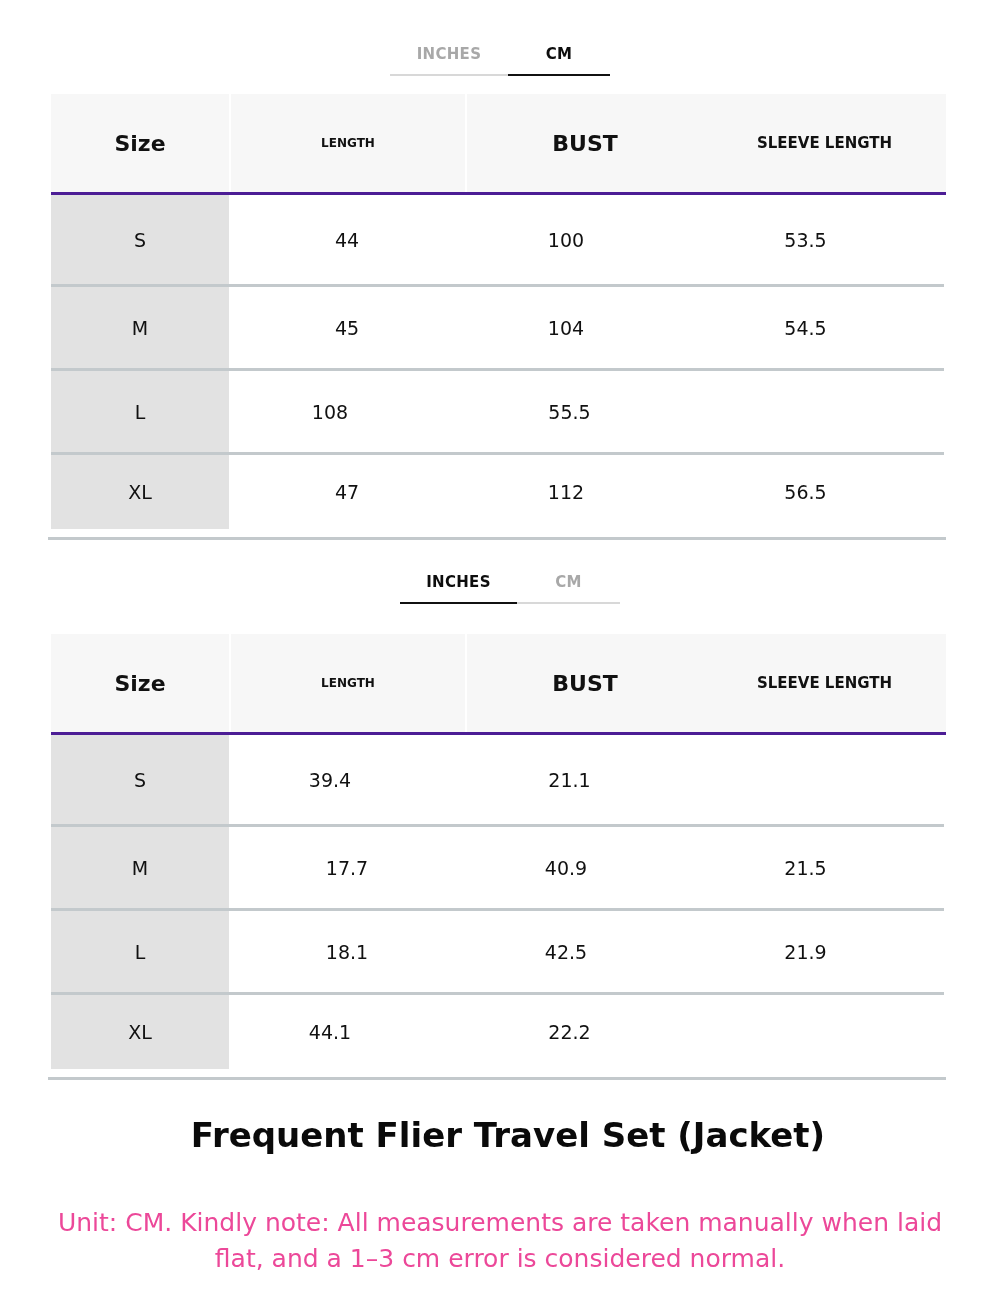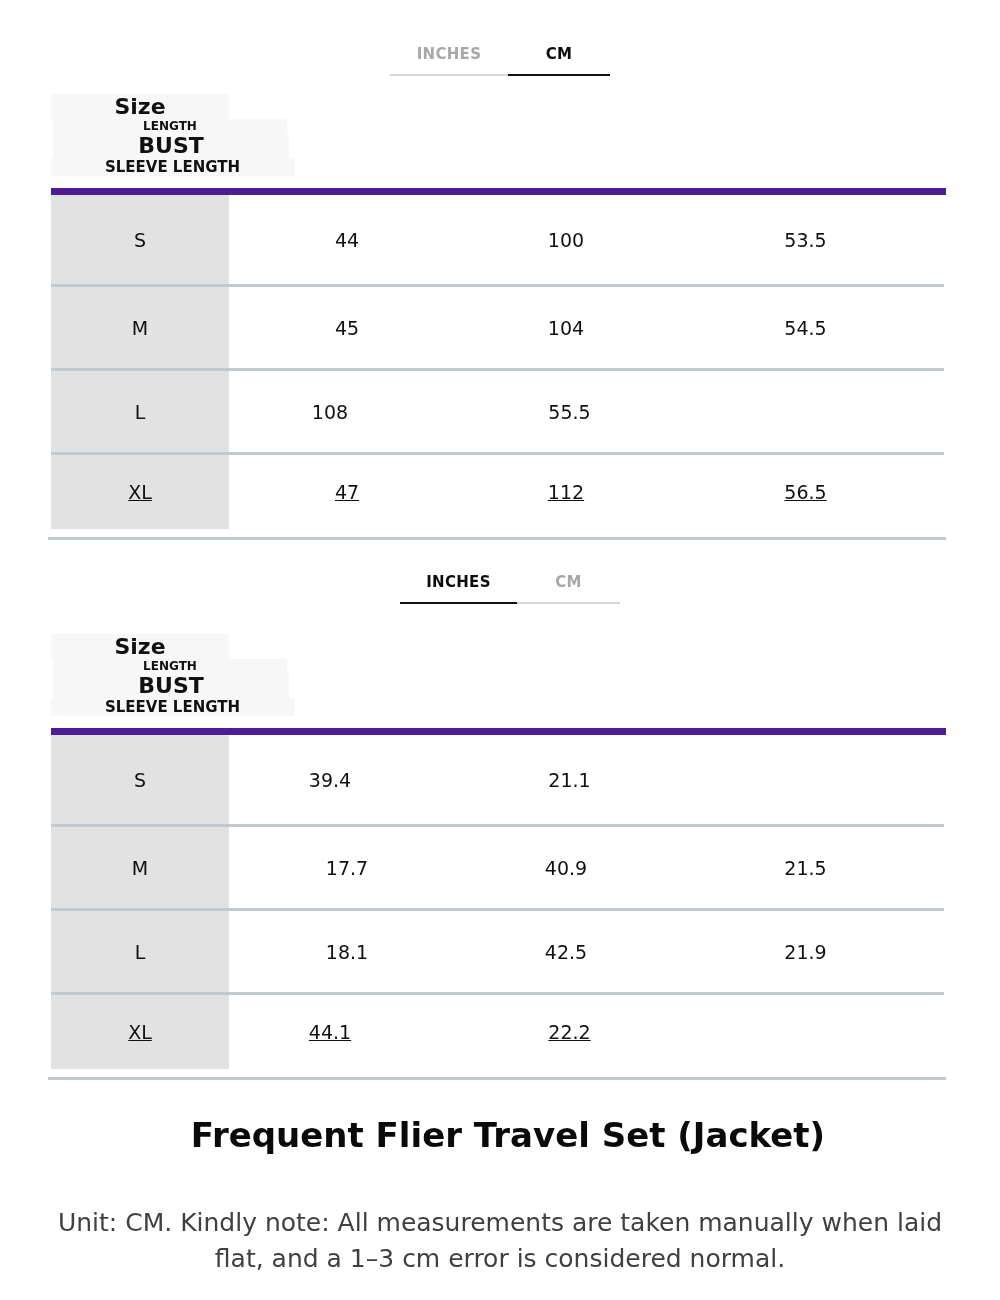--- a/index.html
+++ b/index.html
@@ -15,47 +15,47 @@
   .tab.active { color: #0d0d0d; border-bottom: 2px solid #111; }
   .t1 .tab.inches { width: 118px; }
   .t1 .tab.cm { width: 102px; }
   .t2 .tab.inches { width: 117px; }
   .t2 .tab.cm { width: 103px; }
 
   .table { position: absolute; left: 51px; width: 895px; }
   .table.tb1 { top: 94px; }
   .table.tb2 { top: 634px; }
 
-  .thead { display: flex; height: 101px; border-bottom: 7px solid #4c1d95; flex-direction: column; }
+  .thead { display: flex; height: 101px; border-bottom: 3px solid #4c1d95; }
   .th { background: #f7f7f7; display: flex; align-items: center; justify-content: center;
         font-family: "DejaVu Sans", sans-serif; font-weight: bold; color: #111; }
   .th.c0 { width: 178px; font-size: 22px; }
   .th.c1 { width: 234px; margin-left: 2px; font-size: 12px; }
   .th.c2 { width: 236px; margin-left: 2px; font-size: 22px; }
   .th.c3 { width: 243px; font-size: 15px; }
 
   .trow { display: flex; border-bottom: 3px solid #c3c9cc; width: 893px; }
   .trow.r0 { height: 92px; }
   .trow.r1, .trow.r2 { height: 84px; }
-  .trow.last { height: 74px; border-bottom: none; text-decoration: underline; }
+  .trow.last { height: 74px; border-bottom: none; }
   .td { display: flex; align-items: center; justify-content: center;
         font-family: "DejaVu Sans", sans-serif; font-size: 19px; color: #111; }
   .td.size { width: 178px; background: #e2e2e2; }
   .td.c1 { width: 236px; }
   .td.c2 { width: 202px; }
   .td.c3 { width: 277px; }
 
   .bottom-rule { position: absolute; left: 48px; width: 898px; height: 3px; background: #c3c9cc; }
   .bottom-rule.b1 { top: 537px; }
   .bottom-rule.b2 { top: 1077px; }
 
   .title { position: absolute; left: 0; width: 1016px; top: 1115px; text-align: center;
            font-family: "DejaVu Sans", sans-serif; font-weight: bold; font-size: 34px; color: #0a0a0a; }
   .note { position: absolute; left: 40px; width: 920px; top: 1205px; text-align: center;
-          font-family: "DejaVu Sans", sans-serif; font-size: 25px; line-height: 36px; color: #404040; }
+          font-family: "DejaVu Sans", sans-serif; font-size: 25px; line-height: 36px; color: #ec4899; }
 </style>
 </head>
 <body>
 
 <div class="tabbar t1">
   <div class="tab inches">INCHES</div>
   <div class="tab cm active">CM</div>
 </div>
 
 <div class="table tb1">

